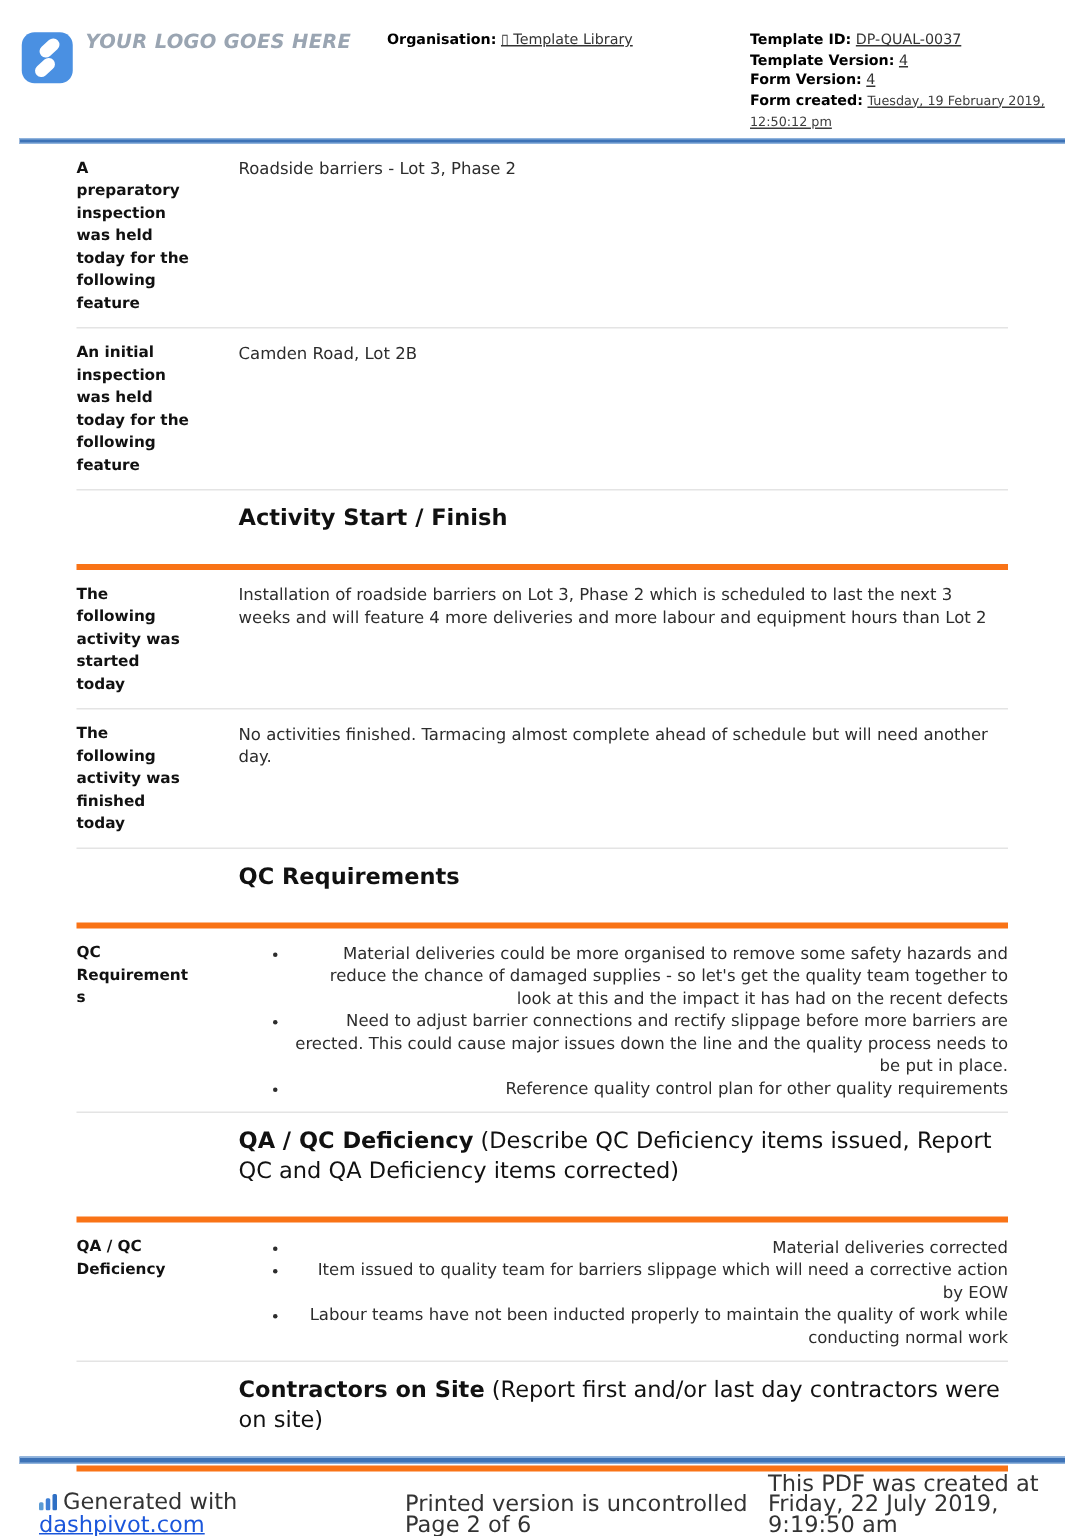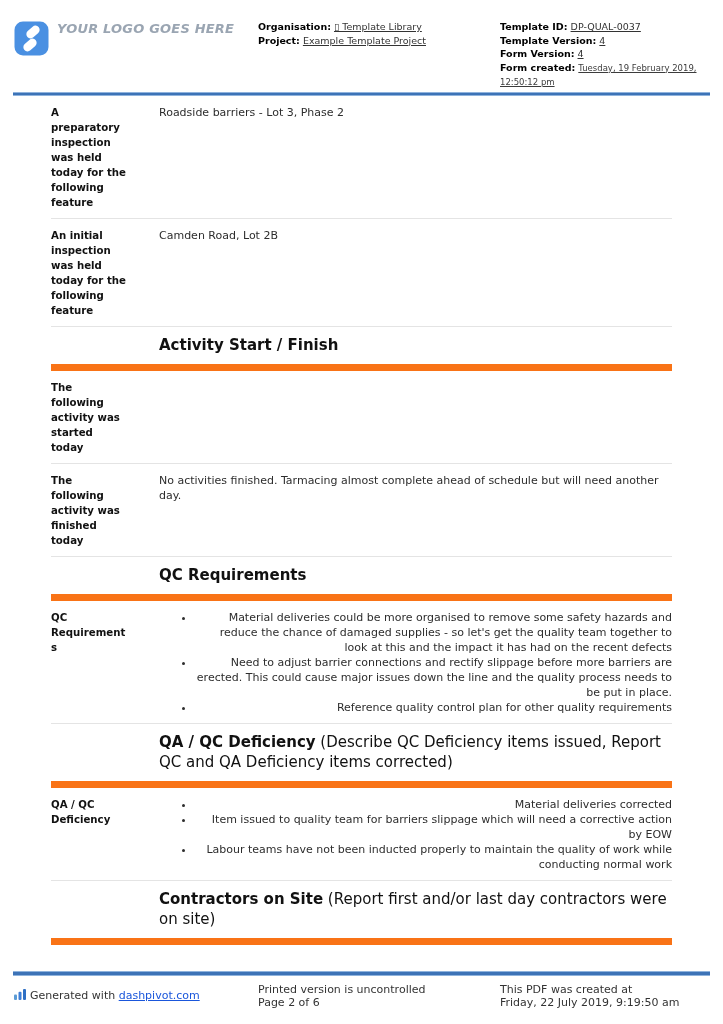--- a/index.html
+++ b/index.html
@@ -30,29 +30,29 @@
   .row { display:flex; padding:9px 0 8px 0; border-bottom:1px solid #e4e4e4; }
   .row-label {
     flex:0 0 95px; width:95px; font-weight:bold; color:#111;
     font-size:10.2px; line-height:15px; white-space:pre-line;
   }
   .row-value { flex:1; margin-left:13px; font-size:11px; line-height:15px; color:#2d2d2d; }
   .row-value ul { margin:0; padding-left:36px;text-align:right; }
   .row-value li { margin:0; }
 
   .heading-row {
-    padding:8px 0 9px 108px; border-bottom:7px solid #f97316;
+    padding:8px 0 21px 108px; border-bottom:4px solid #f97316;
     font-size:15px; line-height:20px; color:#111;
   }
   .hb { font-weight:bold; }
   .hn { font-weight:normal; }
 
   
   .footer { position:absolute; left:0; right:0; top:971px; }
-  .footer-cols { display:flex; align-items:center; padding:7px 13px 0 14px; font-size:11px; line-height:13.5px; color:#333; }
+  .footer-cols { display:flex; align-items:flex-end; padding:7px 13px 0 26px; font-size:15px; line-height:13.5px; color:#333; }
   .f-col-1 { width:244px; }
   .f-col-2 { width:242px; }
   .f-col-3 { flex:1; }
   .chart-icon { display:inline-block; vertical-align:-1px; margin-right:4px; }
   .link { color:#1a56db; text-decoration:underline; cursor:pointer; }
 </style>
 </head>
 <body>
 
 <div class="page">
@@ -69,24 +69,20 @@
         </svg>
       </span>
       <span class="logo-text">YOUR LOGO GOES HERE</span>
     </div>
 
     <div class="h-col-org">
       <div class="meta-line">
         <span class="meta-label">Organisation:</span>
         <span class="meta-value">▯ Template Library</span>
       </div>
-      <div class="meta-line">
-        <span class="meta-label">Project:</span>
-        <span class="meta-value">Example Template Project</span>
-      </div>
     </div>
 
     <div class="h-col-right">
       <div class="meta-line">
         <span class="meta-label">Template ID:</span>
         <span class="meta-value">DP-QUAL-0037</span>
       </div>
       <div class="meta-line">
         <span class="meta-label">Template Version:</span>
         <span class="meta-value">4</span>
@@ -130,20 +126,21 @@
     <div class="heading-row">
       <span class="hb">Activity Start / Finish</span>
     </div>
 
     <div class="row">
       <div class="row-label">The
 following
 activity was
 started
 today</div>
+      <div class="row-value">Installation of roadside barriers on Lot 3, Phase 2 which is scheduled to last the next 3 weeks and will feature 4 more deliveries and more labour and equipment hours than Lot 2</div>
     </div>
 
     <div class="row">
       <div class="row-label">The
 following
 activity was
 finished
 today</div>
       <div class="row-value">No activities finished. Tarmacing almost complete ahead of schedule but will need another day.</div>
     </div>

